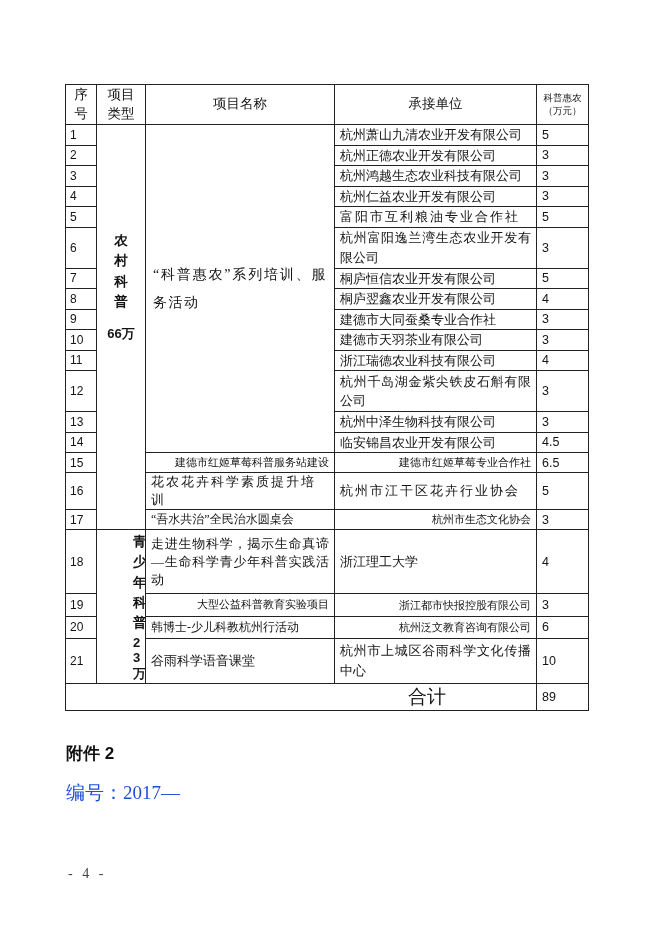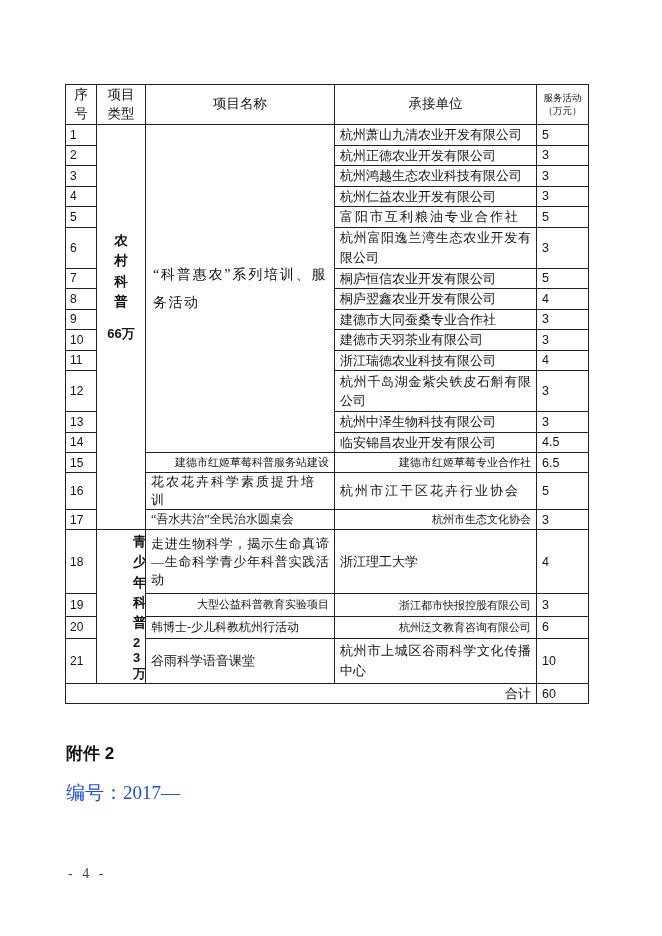--- a/index.html
+++ b/index.html
@@ -33,21 +33,21 @@
   .cell-youth .type-budget { margin-top:2px; }
   td.c-name { font-size:13px; }
   td.c-name.merged { font-size:14px; letter-spacing:1.5px; line-height:1.95; text-align:justify; padding:0 7px; }
   td.c-org { font-size:13px; line-height:1.5; }
   td.c-fee { font-family:"Liberation Sans", sans-serif; font-size:12.5px; padding:0 5px; }
   .sm { font-size:11px !important;text-align:right; }
   .md { font-size:12px !important; }
   .jst { text-align:justify;margin-top:40px; }
   .spread { letter-spacing:2px;margin-left:16px; }
   tr.total-row { height:20px; }
-  .total-label { display:inline-block; margin-left:252px; width:208px; text-align:right; font-size:13px; }
+  .total-label { display:inline-block; margin-left:252px; width:208px; text-align:center; font-size:19px; }
   .attachment {
     position:absolute; left:66px; top:742px;
     font-family:"Liberation Sans", sans-serif; font-weight:bold; font-size:17px; color:#111;text-align:center;
   }
   .number-line { position:absolute; left:66px; top:780px; font-size:19px; color:#1d4ed8; }
   .page-number { position:absolute; left:68px; top:866px; font-size:14px; color:#444; letter-spacing:3px; }
 </style>
 </head>
 <body>
 
@@ -62,21 +62,21 @@
         <col style="width:52px">
     </colgroup>
     <thead>
       <tr>
         <th class="pre">序
 号</th>
         <th class="pre">项目
 类型</th>
         <th>项目名称</th>
         <th>承接单位</th>
-        <th class="h-fee pre">服务活动
+        <th class="h-fee pre">科普惠农
 （万元）</th>
       </tr>
     </thead>
     <tbody>
       <tr class="h1">
         <td class="c-num">1</td>
         <td class="c-type cell-rural" rowspan="17">
           <span class="type-label">农
 村
 科
@@ -198,21 +198,21 @@
       <tr class="h2">
         <td class="c-num">21</td>
         <td class="c-name">谷雨科学语音课堂</td>
         <td class="c-org jst">杭州市上城区谷雨科学文化传播中心</td>
         <td class="c-fee">10</td>
       </tr>
       <tr class="total-row">
         <td colspan="4">
           <span class="total-label">合计</span>
         </td>
-        <td class="c-fee">60</td>
+        <td class="c-fee">89</td>
       </tr>
     </tbody>
   </table>
 
   <div class="attachment">附件 2</div>
   <div class="number-line">编号：2017—</div>
   <div class="page-number">- 4 -</div>
 
 </div>
 

